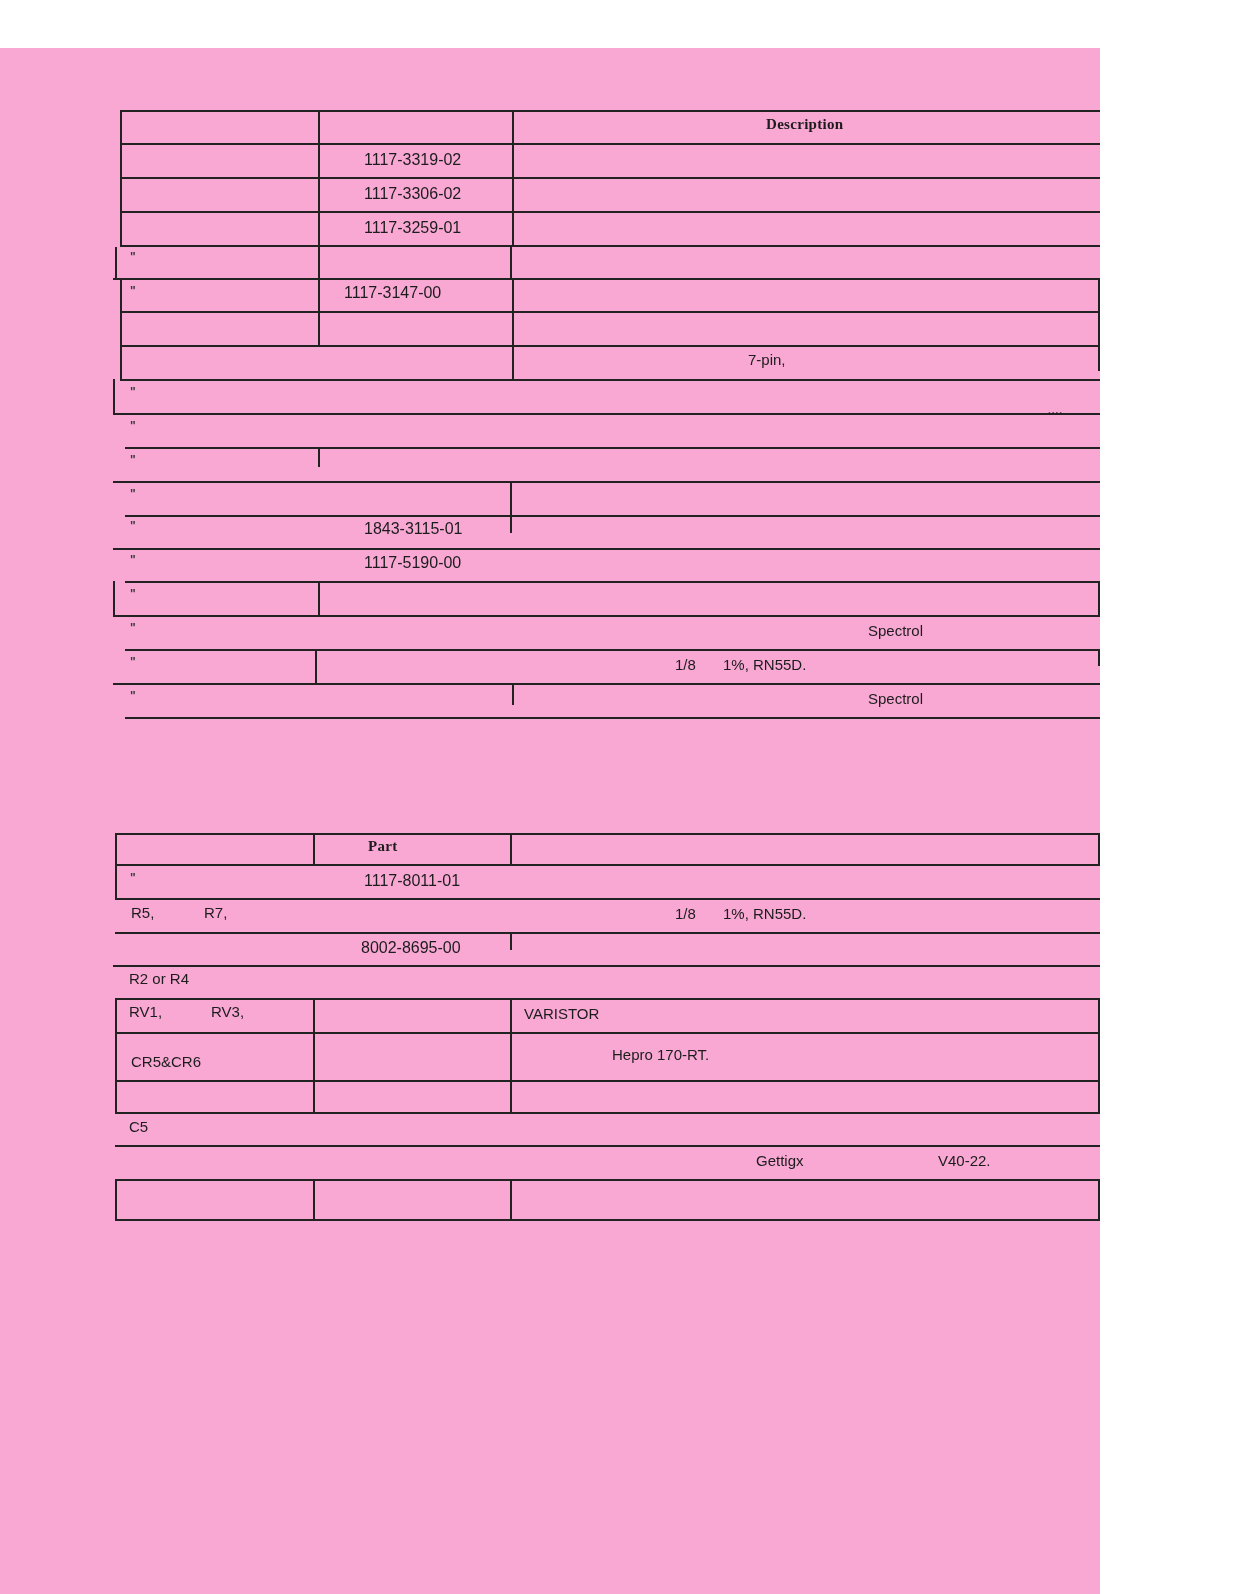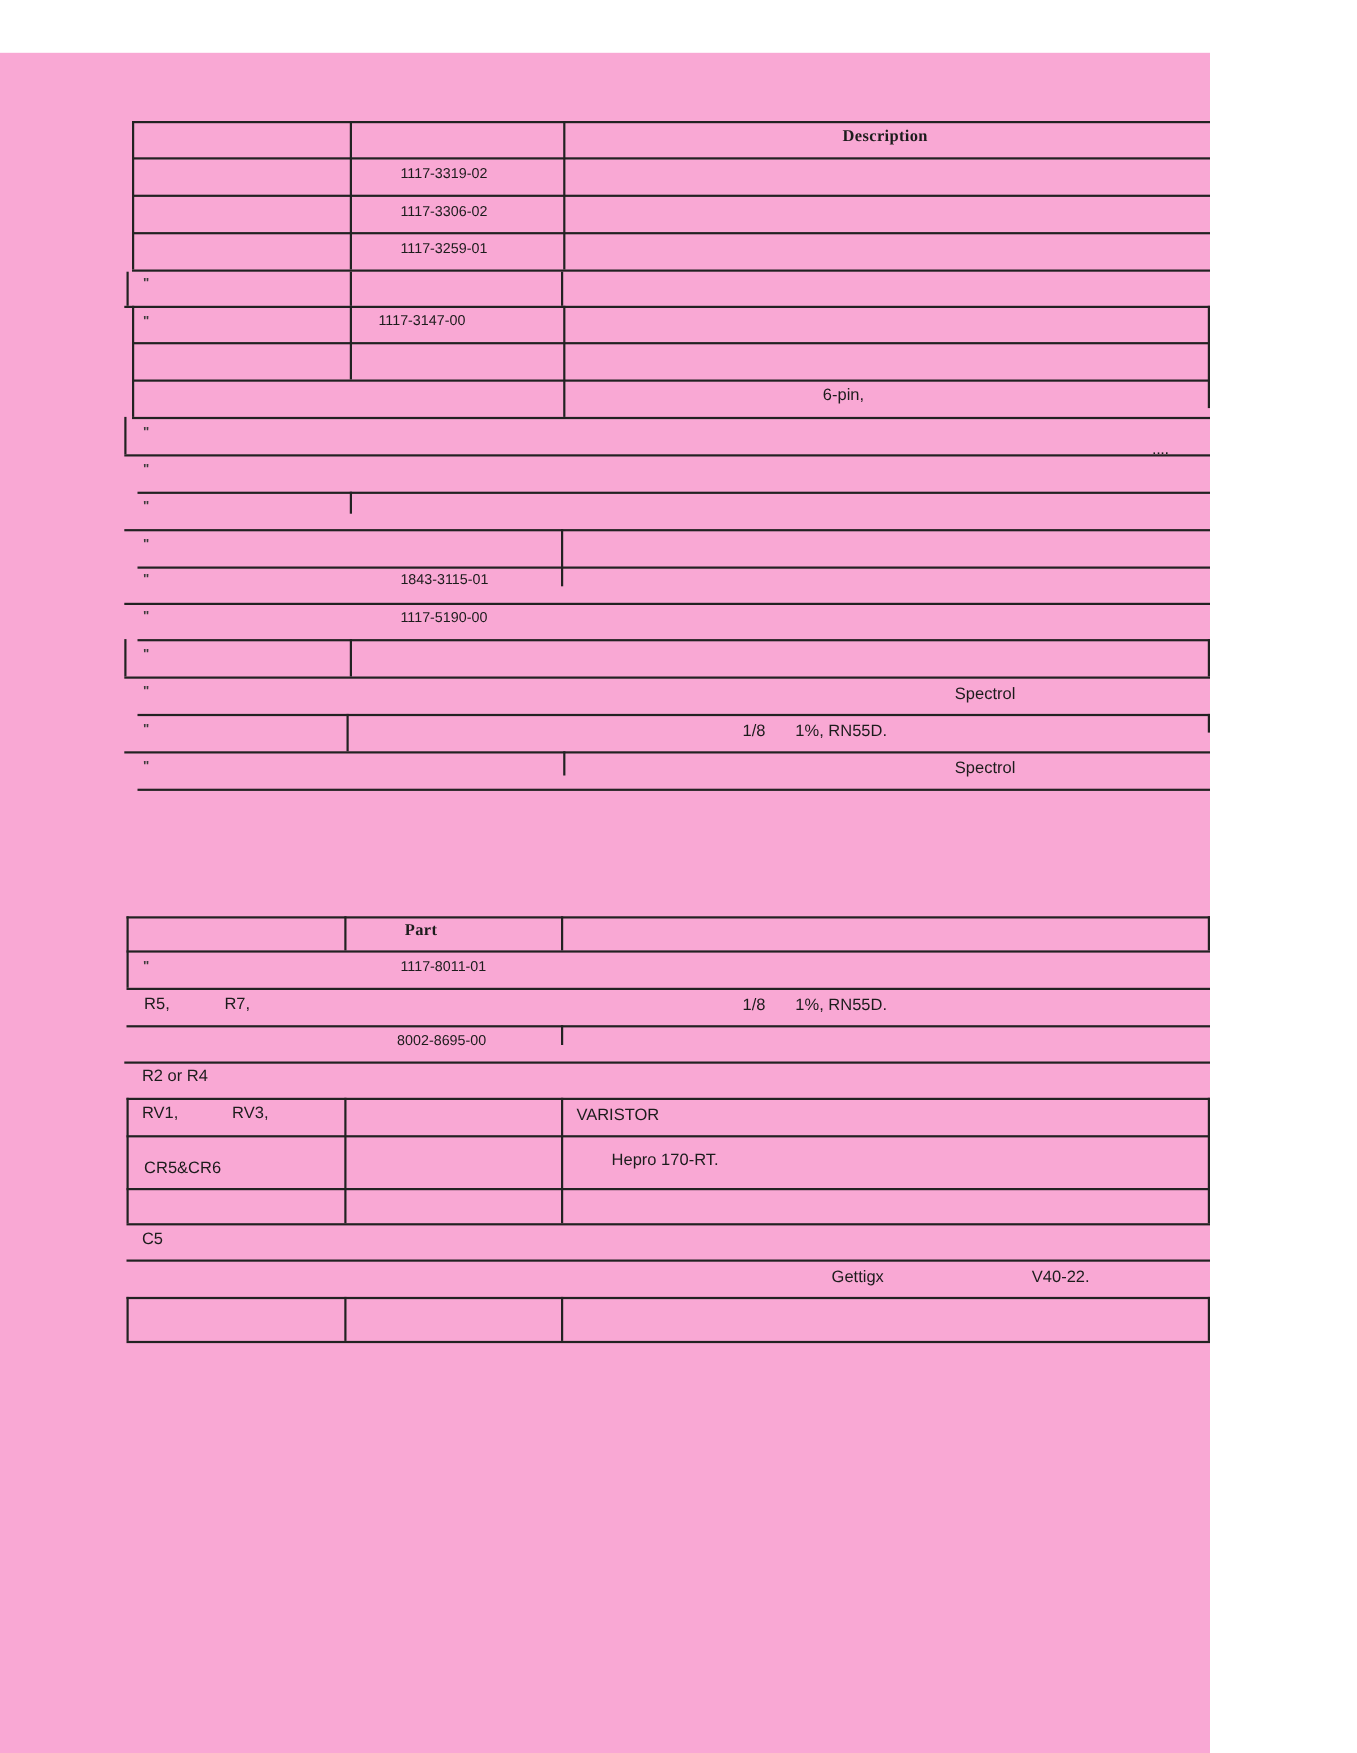--- a/index.html
+++ b/index.html
@@ -9,21 +9,21 @@
     width: 1100px;
     height: 1594px;
     background: #f9a8d4;
     font-family: "Liberation Sans", sans-serif;
     color: #1c1c1c;
     overflow: hidden;
     margin-top: 48px;
   }
   .hl { position: absolute; height: 2px; background: #222222; }
   .vl { position: absolute; width: 2px; background: #222222; }
-  .t  { position: absolute; font-size: 13px; white-space: nowrap; line-height: 1.1; }
+  .t  { position: absolute; font-size: 16px; white-space: nowrap; line-height: 1.1; }
   .b  { font-weight: bold; }
   .serif { font-family: "Liberation Serif", serif; font-size: 15px; letter-spacing: 0.3px; }
   .ditto { font-size: 12px; color: #3a3a3a; letter-spacing: 2px; font-weight: bold; }
   .small { font-size: 15px; }
   .tiny { font-size: 10px; font-weight: bold; letter-spacing: 1px; }
 </style>
 </head>
 <body>
 
 <div class="page">
@@ -72,21 +72,21 @@
   <span class="t b serif" style="left:766px;top:68px">Description</span>
 
   <span class="t" style="left:364px;top:103px">1117-3319-02</span>
   <span class="t" style="left:364px;top:137px">1117-3306-02</span>
   <span class="t" style="left:364px;top:171px">1117-3259-01</span>
 
   <span class="t ditto" style="left:130px;top:203px">"</span>
   <span class="t ditto" style="left:130px;top:237px">"</span>
   <span class="t" style="left:344px;top:236px">1117-3147-00</span>
 
-  <span class="t small" style="left:748px;top:304px">6-pin,</span>
+  <span class="t small" style="left:748px;top:304px">7-pin,</span>
 
   <span class="t ditto" style="left:130px;top:338px">"</span>
   <span class="t tiny" style="left:1048px;top:357px">....</span>
   <span class="t ditto" style="left:130px;top:372px">"</span>
   <span class="t ditto" style="left:130px;top:406px">"</span>
   <span class="t ditto" style="left:130px;top:440px">"</span>
 
   <span class="t ditto" style="left:130px;top:472px">"</span>
   <span class="t" style="left:364px;top:472px">1843-3115-01</span>
 
@@ -144,20 +144,20 @@
 
   <span class="t" style="left:361px;top:891px">8002-8695-00</span>
 
   <span class="t small" style="left:129px;top:923px">R2 or R4</span>
 
   <span class="t small" style="left:129px;top:956px">RV1,</span>
   <span class="t small" style="left:211px;top:956px">RV3,</span>
   <span class="t small" style="left:524px;top:958px">VARISTOR</span>
 
   <span class="t small" style="left:131px;top:1006px">CR5&amp;CR6</span>
-  <span class="t small" style="left:556px;top:999px">Hepro 170-RT.</span>
+  <span class="t small" style="left:612px;top:999px">Hepro 170-RT.</span>
 
   <span class="t small" style="left:129px;top:1071px">C5</span>
 
   <span class="t small" style="left:756px;top:1105px">Gettigx</span>
   <span class="t small" style="left:938px;top:1105px">V40-22.</span>
 
 </div>
 
 </body></html>

